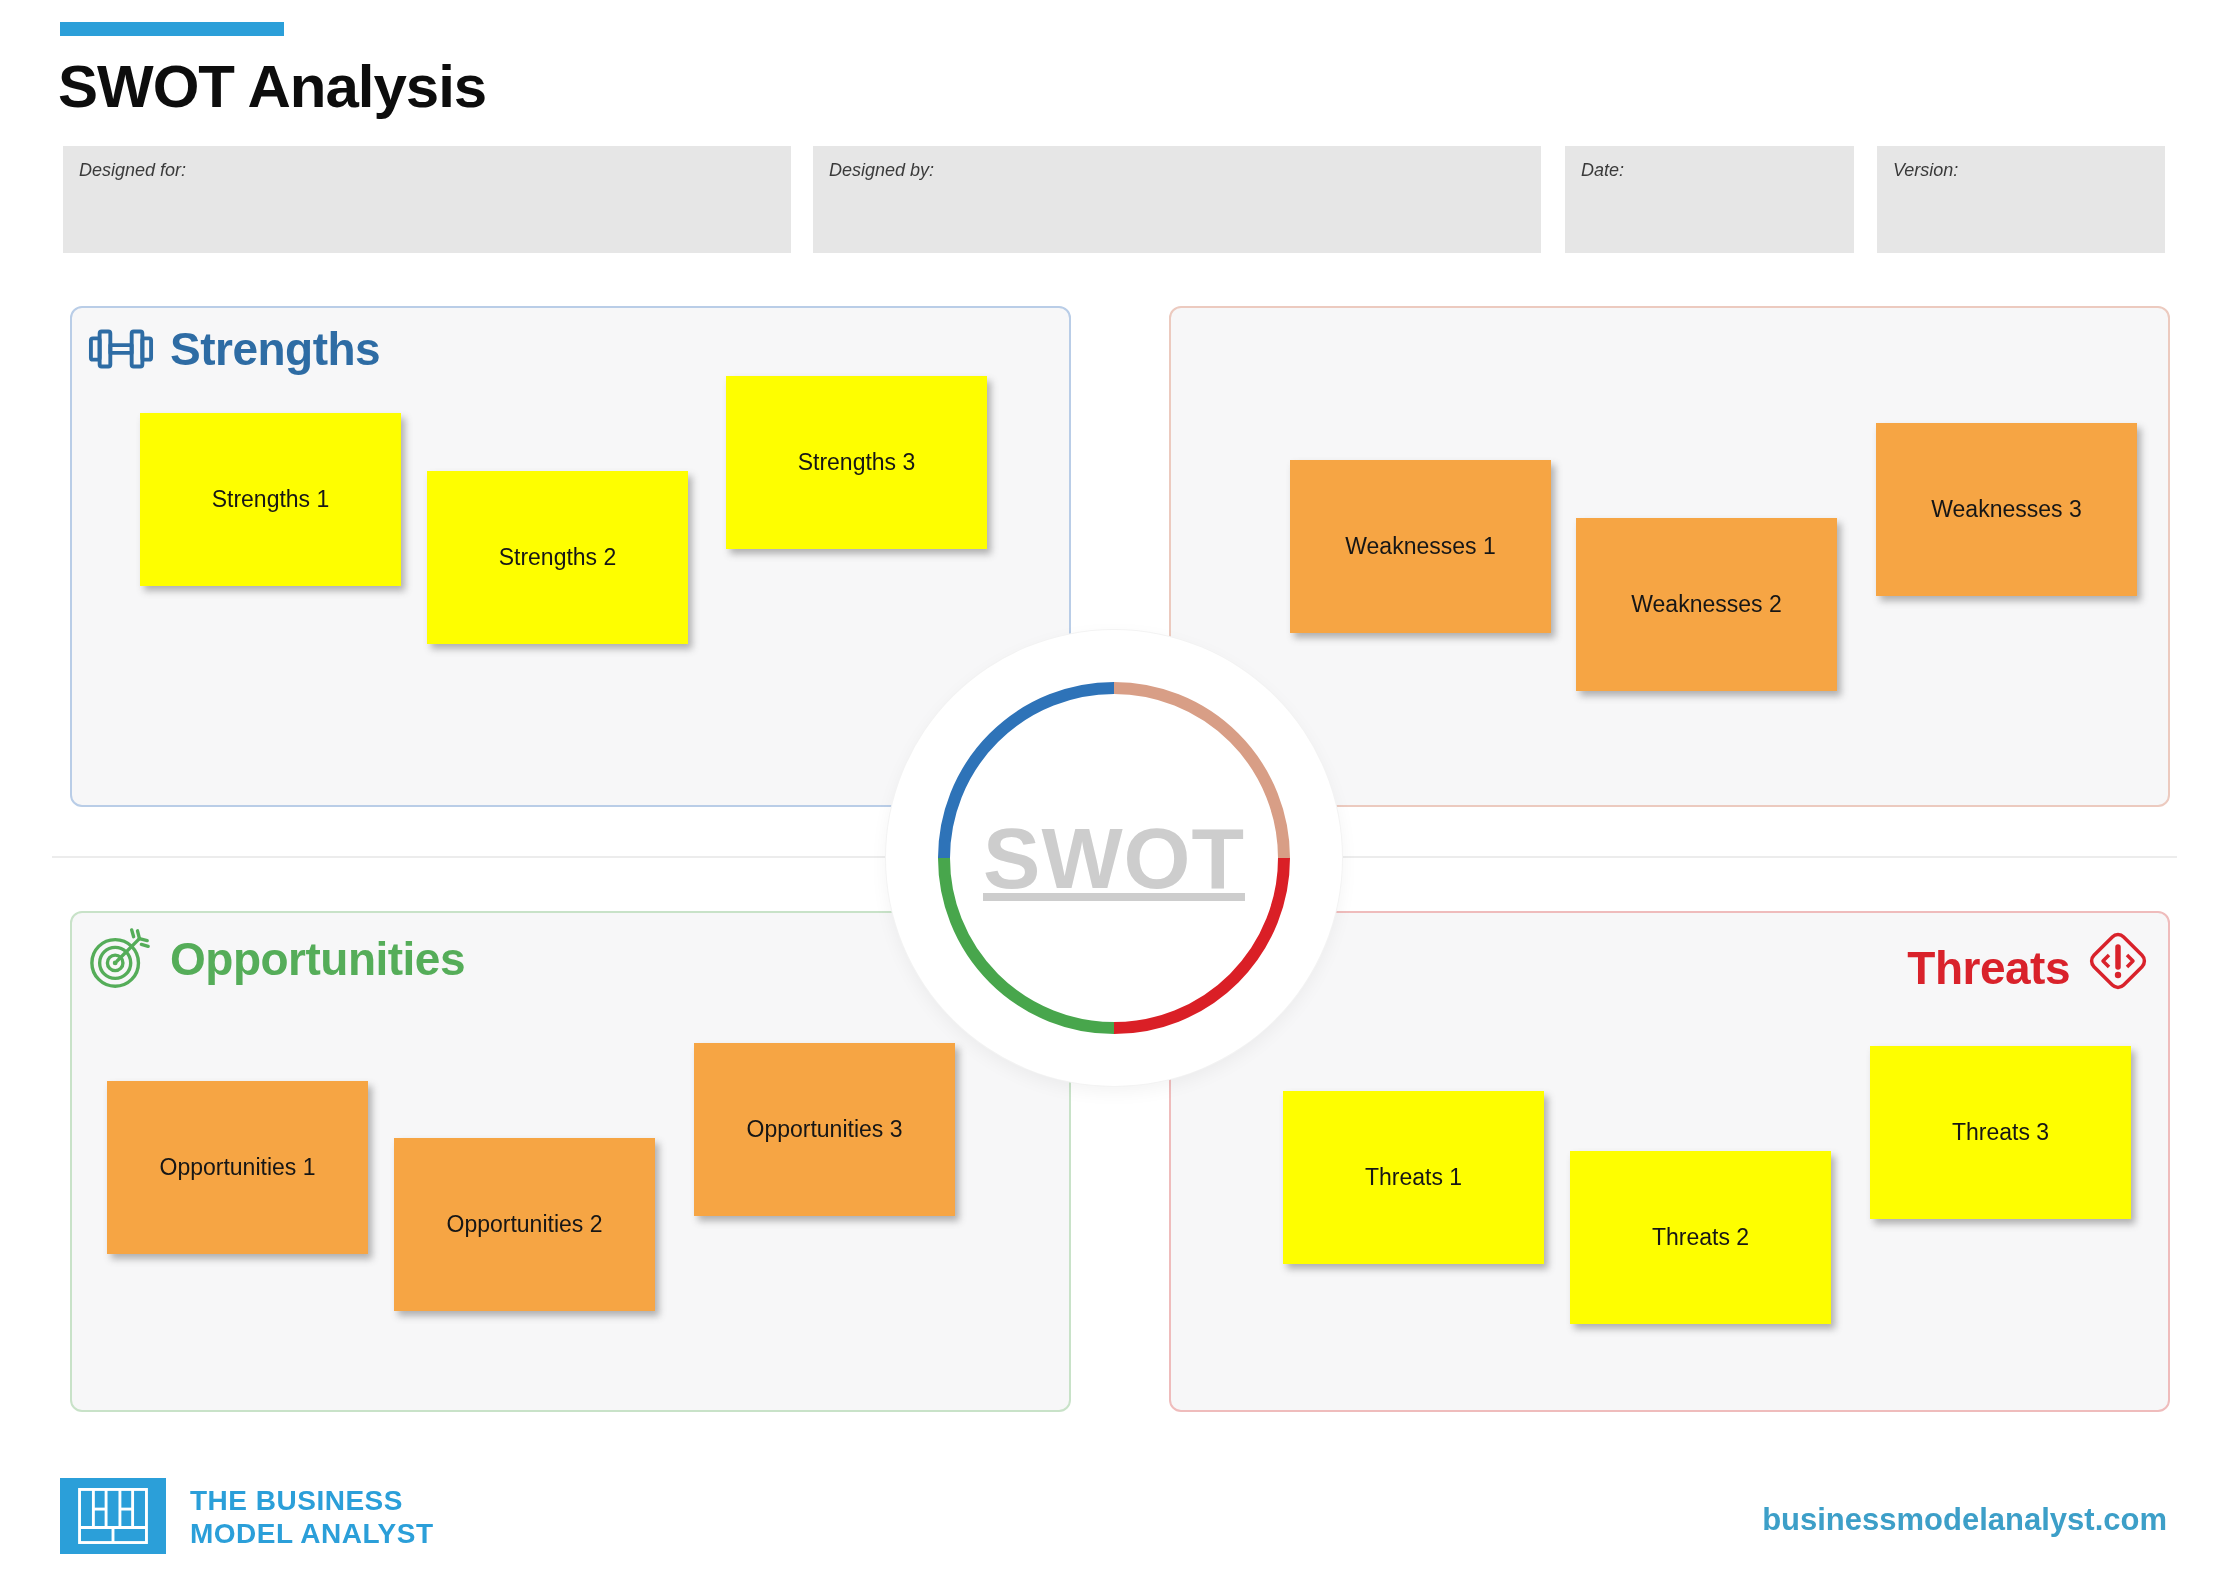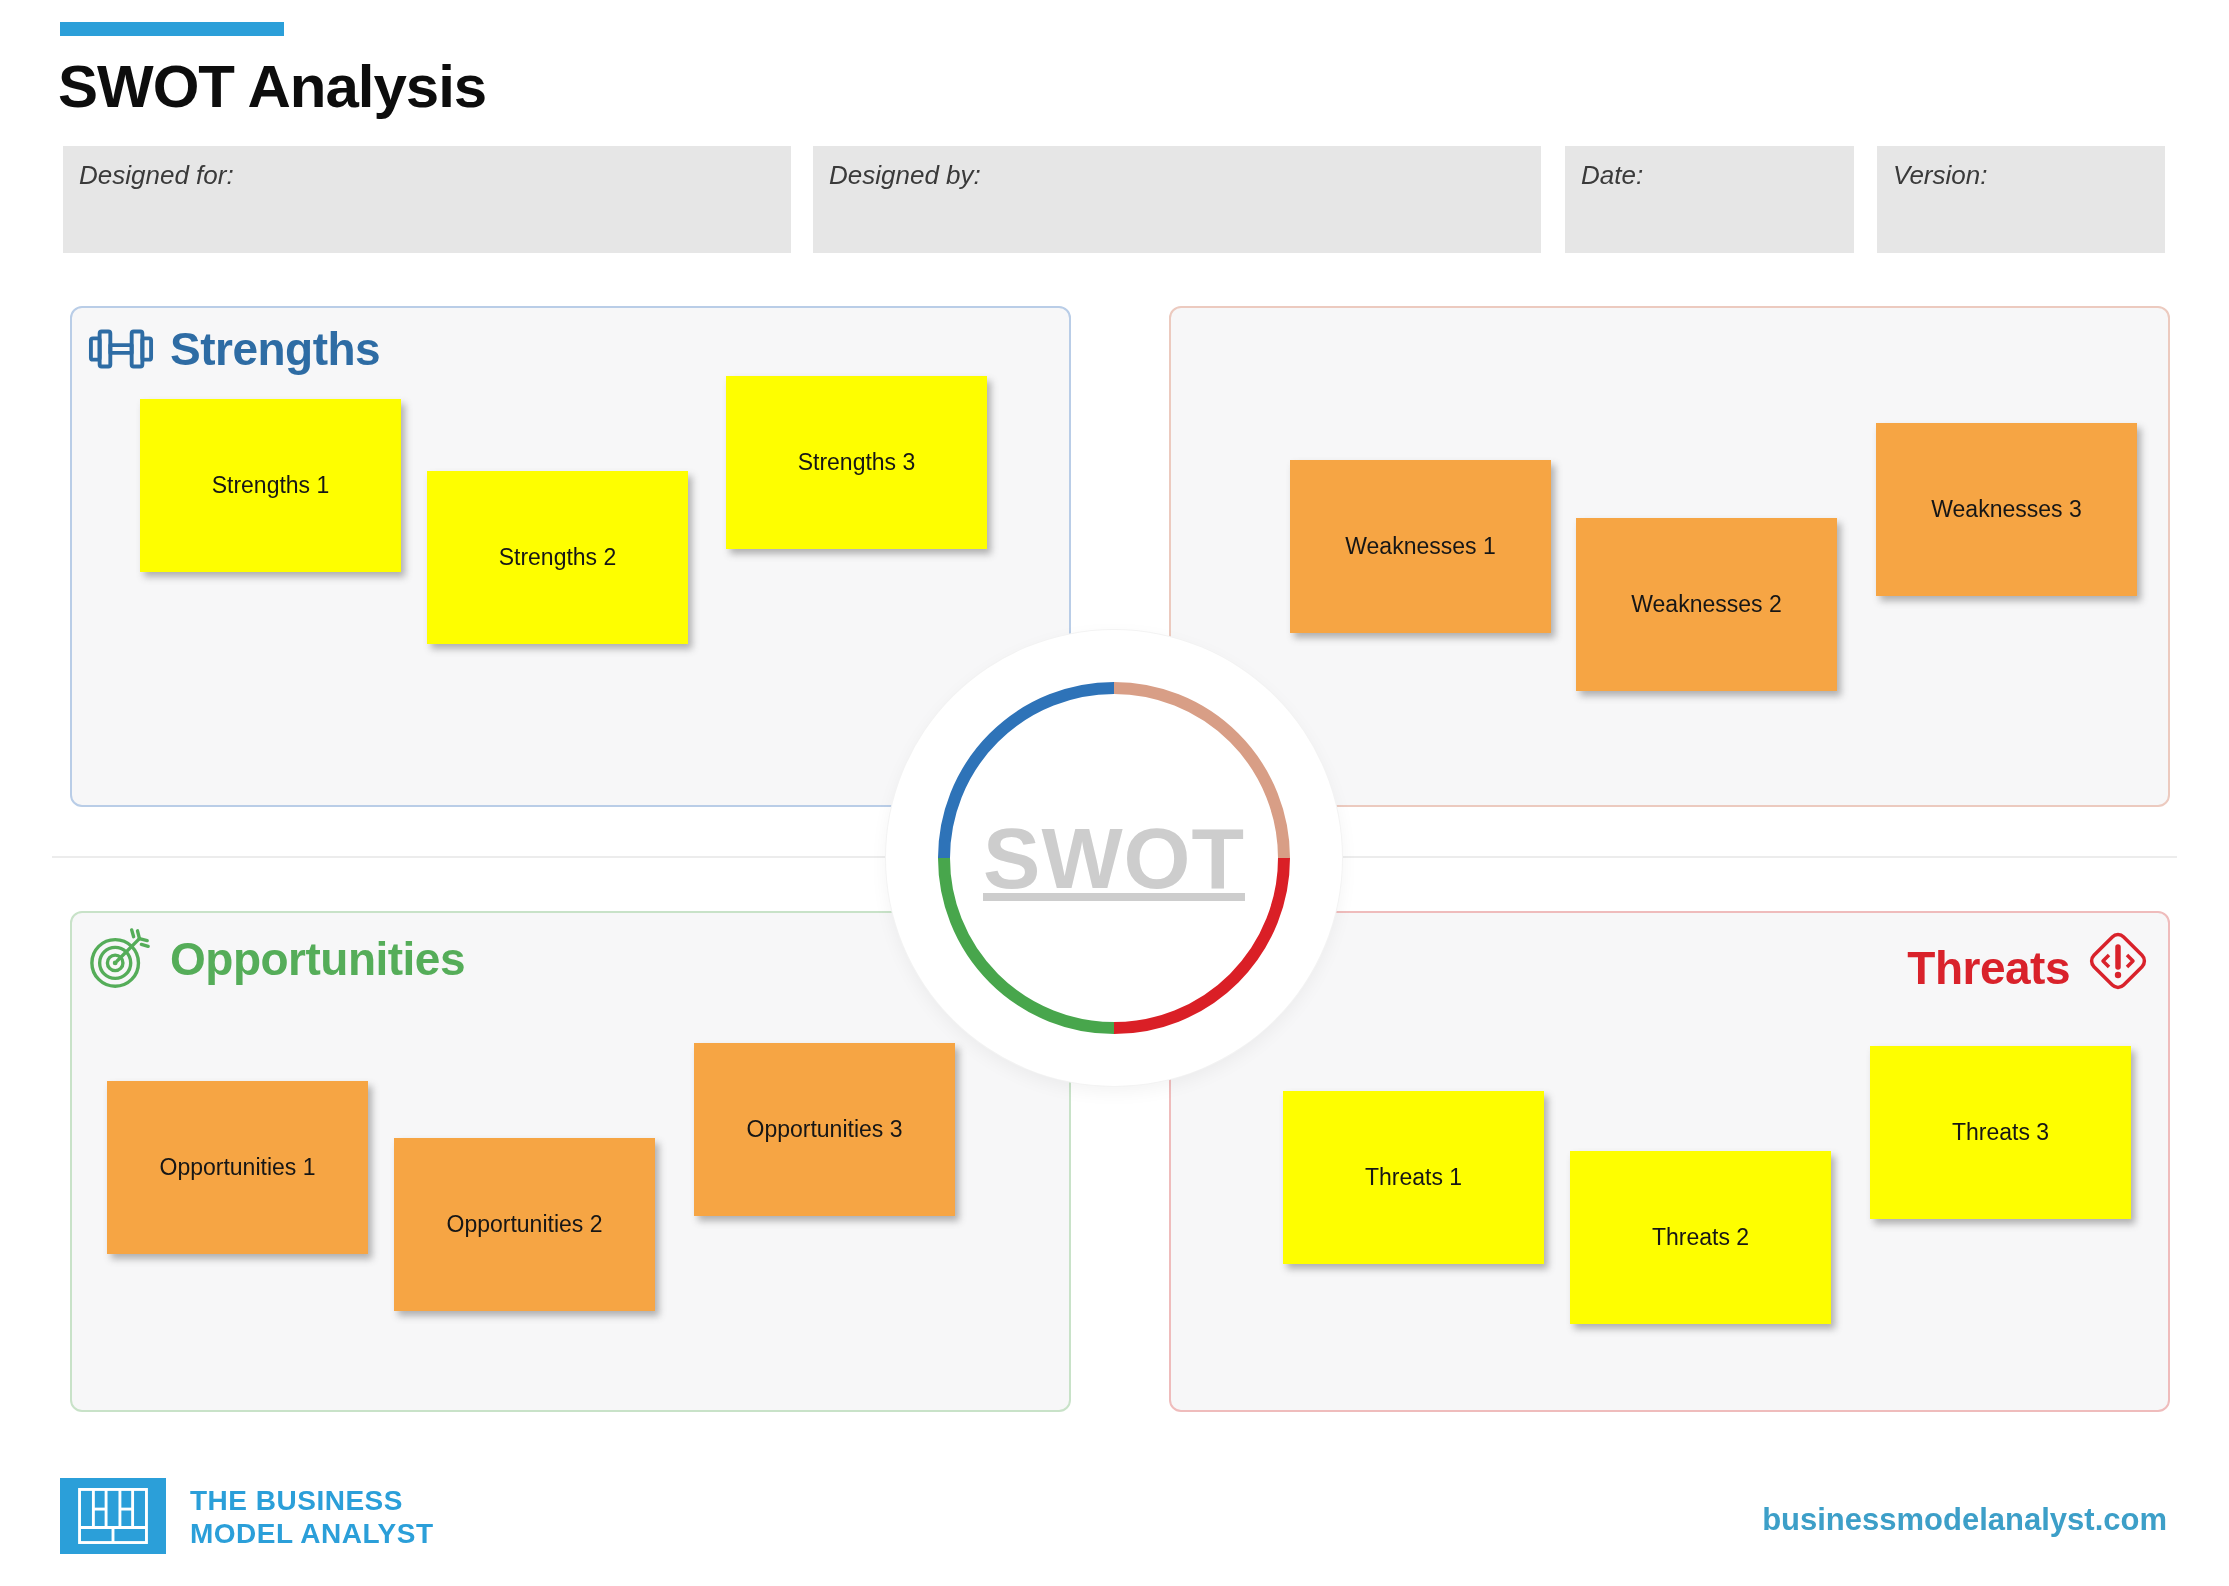--- a/index.html
+++ b/index.html
@@ -5,21 +5,21 @@
   html,body{margin:0;padding:0;background:#ffffff;}
   .canvas{
     position:relative;width:2229px;height:1586px;background:#ffffff;
     font-family:"Liberation Sans",sans-serif;overflow:hidden;
   }
   
   .accent-bar{position:absolute;left:60px;top:22px;width:224px;height:14px;background:#2b9fd9;}
   .page-title{position:absolute;left:58px;top:52px;font-size:60px;font-weight:bold;color:#0d0d0d;letter-spacing:-1px;}
   
   .info-box{position:absolute;top:146px;height:107px;background:#e6e6e6;}
-  .info-box .lbl{display:block;padding:14px 0 0 16px;font-size:26px;font-style:italic;color:#3a3a3a;}
+  .info-box .lbl{display:block;padding:14px 0 0 16px;font-size:18px;font-style:italic;color:#3a3a3a;}
   .ib1{left:63px;width:728px;} .ib2{left:813px;width:728px;} .ib3{left:1565px;width:289px;} .ib4{left:1877px;width:288px;}
   
   .panel{position:absolute;width:997px;height:497px;background:#f7f7f8;border-radius:12px;border:2px solid transparent;}
   .panel-strengths{left:70px;top:306px;border-color:#b9cde7;}
   .panel-weaknesses{left:1169px;top:306px;border-color:#eccabf;}
   .panel-opportunities{left:70px;top:911px;border-color:#c8e2c8;}
   .panel-threats{left:1169px;top:911px;border-color:#efbcbc;}
   .panel-header{position:absolute;top:14px;display:flex;align-items:center;gap:16px;}
   .panel-header.hl{left:16px;} .panel-header.hr{right:18px;}
   .panel-title{font-size:46px;font-weight:bold;letter-spacing:-0.5px;}
@@ -74,21 +74,21 @@
     <div class="panel-header hl">
       <svg class="hicon" width="66" height="52" viewBox="0 0 68 52" fill="none" stroke="#2e6ca4" stroke-width="4" stroke-linejoin="round">
         <rect x="12" y="8" width="11" height="36" rx="2"></rect>
         <rect x="45" y="8" width="11" height="36" rx="2"></rect>
         <rect x="3" y="15" width="9" height="22" rx="2"></rect>
         <rect x="56" y="15" width="9" height="22" rx="2"></rect>
         <rect x="23" y="22" width="22" height="8"></rect>
       </svg>
       <span class="panel-title t-strengths">Strengths</span>
     </div>
-    <div class="note note-yellow" style="left:68px;top:91px;">
+    <div class="note note-yellow" style="left:68px;top:105px;">
       <span>Strengths 1</span>
     </div>
     <div class="note note-yellow" style="left:355px;top:163px;">
       <span>Strengths 2</span>
     </div>
     <div class="note note-yellow" style="left:654px;top:68px;">
       <span>Strengths 3</span>
     </div>
   </div>
 

